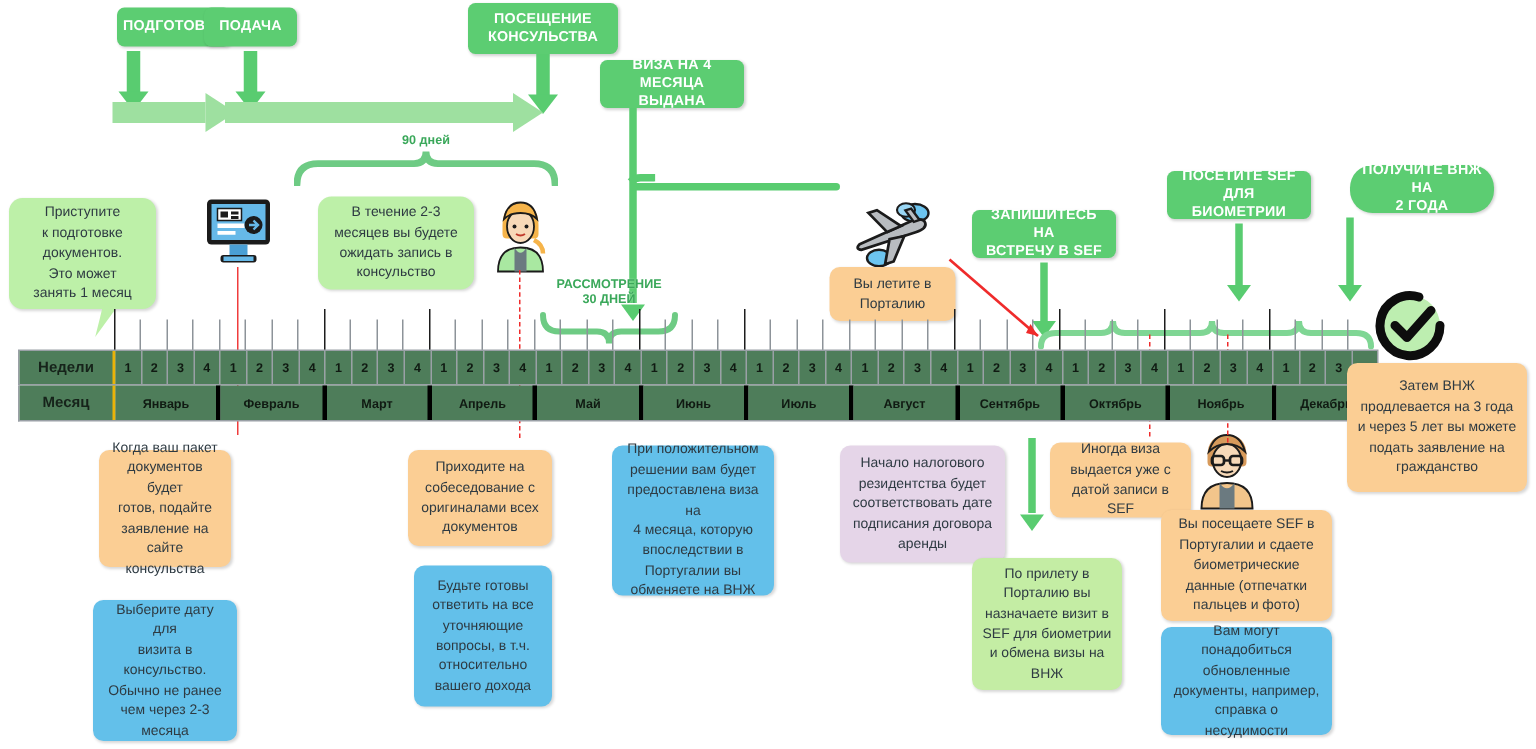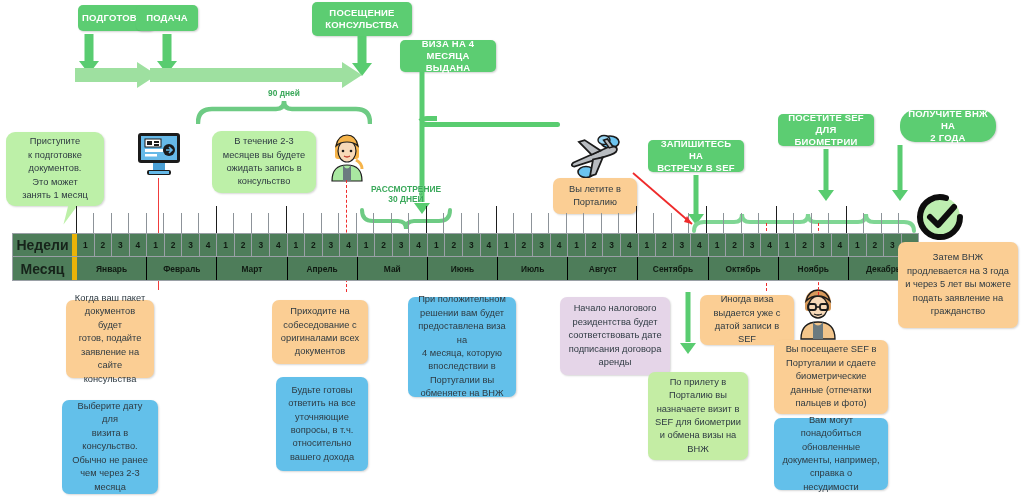--- a/index.html
+++ b/index.html
@@ -52,36 +52,36 @@
     border-bottom: 22px solid transparent;
   }
 
   
   #timeline { position: absolute; left: 12px; top: 233px; width: 907px; height: 49px; }
   .tl-row { display: flex; height: 24px; border: 1px solid #9aa0a6; }
   .tl-row + .tl-row { border-top: none; }
   .tl-label {
     width: 64px; flex: 0 0 64px;
     background: #4e7d5a; color: #16231a;
-    font-size: 14px; font-weight: bold;
+    font-size: 10px; font-weight: bold;
     display: flex; align-items: center; justify-content: center;
-    border-right: 5px solid #eab308;
+    border-right: 2px solid #eab308;
   }
   .tl-cells { display: flex; flex: 1 1 auto; }
   .wk-cell {
     flex: 1 1 0; background: #4e7d5a; color: #101a12;
     font-size: 8.4px; font-weight: bold;
     display: flex; align-items: center; justify-content: center;
     border-right: 1px solid #9aa0a6;
   }
   .mo-cell {
     flex: 4 1 0; background: #4e7d5a; color: #101a12;
     font-size: 8.4px; font-weight: bold;
     display: flex; align-items: center; justify-content: center;
-    border-right: 1px solid #000000;
+    border-right: 3px solid #000000;
   }
   .wk-cell:last-child, .mo-cell:last-child { border-right: none; }
 
   
   .tick { position: absolute; width: 1px; background: #8d9399; }
   .tick.major { width: 1.4px; background: #1d1d1d; }
 
   
   .redline {
     position: absolute; width: 0;

